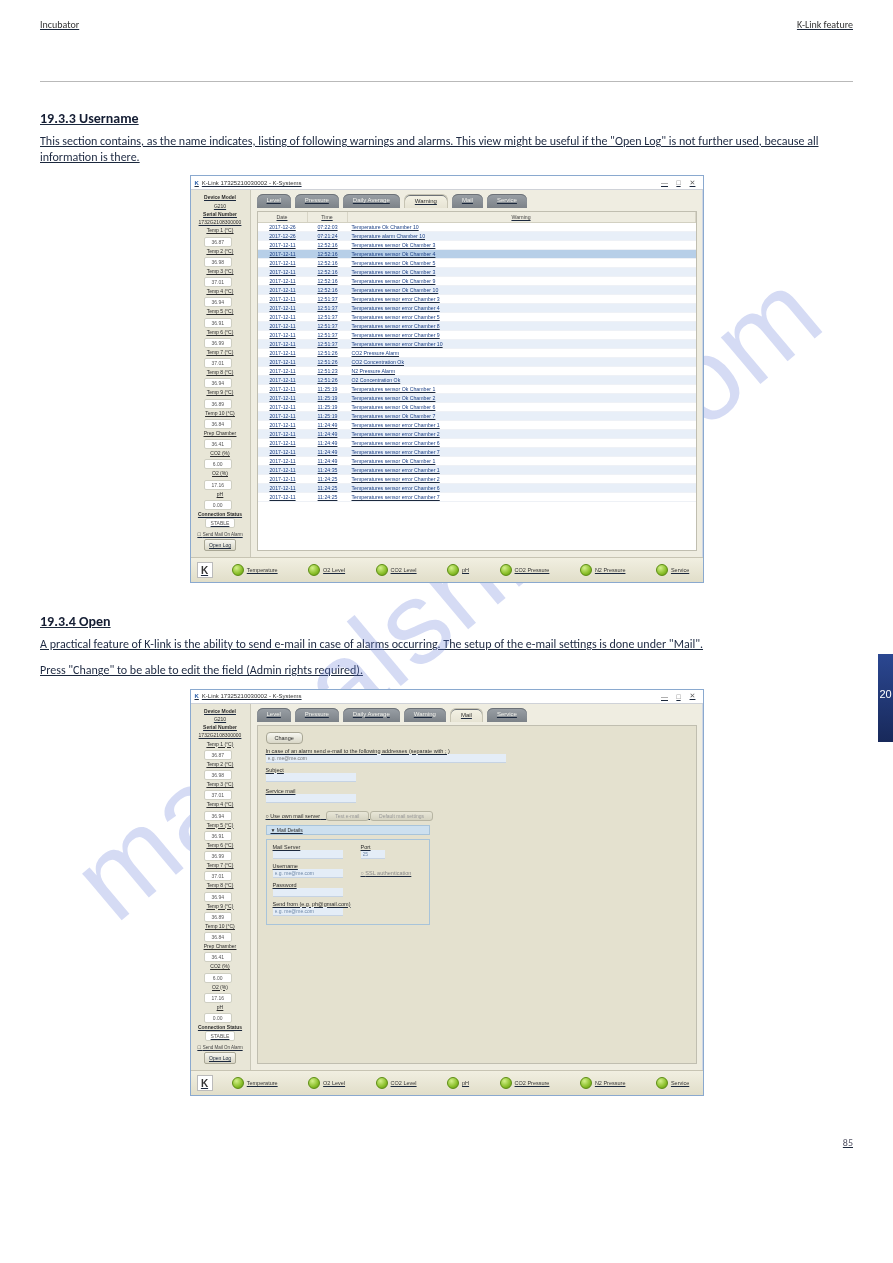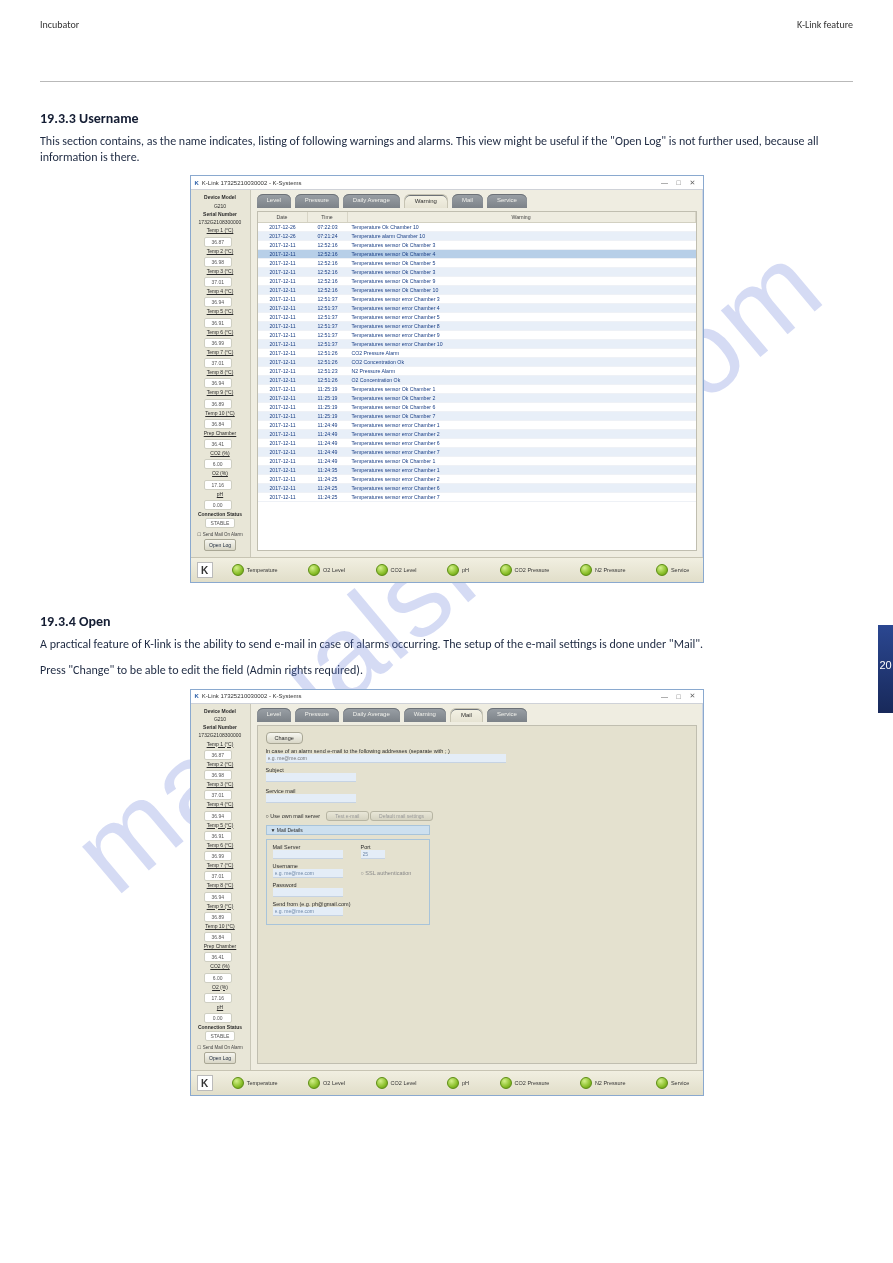--- a/index.html
+++ b/index.html
@@ -1,17 +1,17 @@
 <!DOCTYPE html>
 <html><head>
 <meta charset="utf-8">
 <style>
   * { box-sizing: border-box; margin: 0; padding: 0; }
   body { font-family: "Segoe UI", Tahoma, Arial, sans-serif; background: #fff; width: 893px; margin: 0 auto; font-size: 10px; color: #1b283d; }
-  .page { padding: 18px 40px 40px; position: relative; }
+  .page { padding: 18px 40px 40px; position: relative; text-decoration: underline; }
   .toprule { border-top: 1px solid #b9b9b9; height: 1px; margin: 50px 0 8px; }
   .topbar { display: flex; justify-content: space-between; font-size: 10px; color: #333; font-family: Calibri, sans-serif; margin-bottom: 6px; }
   .h-title { font-weight: 700; font-size: 14px; color: #141d33; margin-top: 28px; font-family: Calibri, sans-serif; }
   .bodytext { font-size: 12px; color: #1e2a42; margin: 6px 0 10px; font-family: Calibri, sans-serif; line-height: 1.35; }
   .appwin { width: 514px; margin: 0 auto; border: 1px solid #8aa9cf; background: #efede1; box-shadow: 0 0 0 1px #cfd6e3 inset; position: relative; }
   .titlebar { display:flex; align-items:center; background:#fff; border-bottom:1px solid #cfd2d8; height:14px; padding:1px 4px; font-size:6px; color:#333; }
   .titlebar .spacer { flex:1; }
   .win-btn { width:12px; height:10px; margin-left:2px; display:flex; align-items:center; justify-content:center; font-size:7px; color:#666; }
   .app-body { display:flex; }
   .sidebar { width:60px; background:#e8e6d7; border-right:1px solid #c9c7b8; padding:3px 3px 6px; display:flex; flex-direction:column; align-items:center; }
@@ -406,14 +406,18 @@
             <span>Service</span>
           </div>
         </div>
     </div>
   </div>
 
   <div class="righttab">
     <div style="color:#fff;font-size:11px;text-align:center;margin-top:34px">20</div>
   </div>
 
+  <div style="display:flex;justify-content:space-between;margin-top:40px;font-size:10px;color:#556;font-family:Calibri,sans-serif">
+    <span></span>
+    <span>85</span>
+  </div>
 
 </div>
 
 </body></html>

